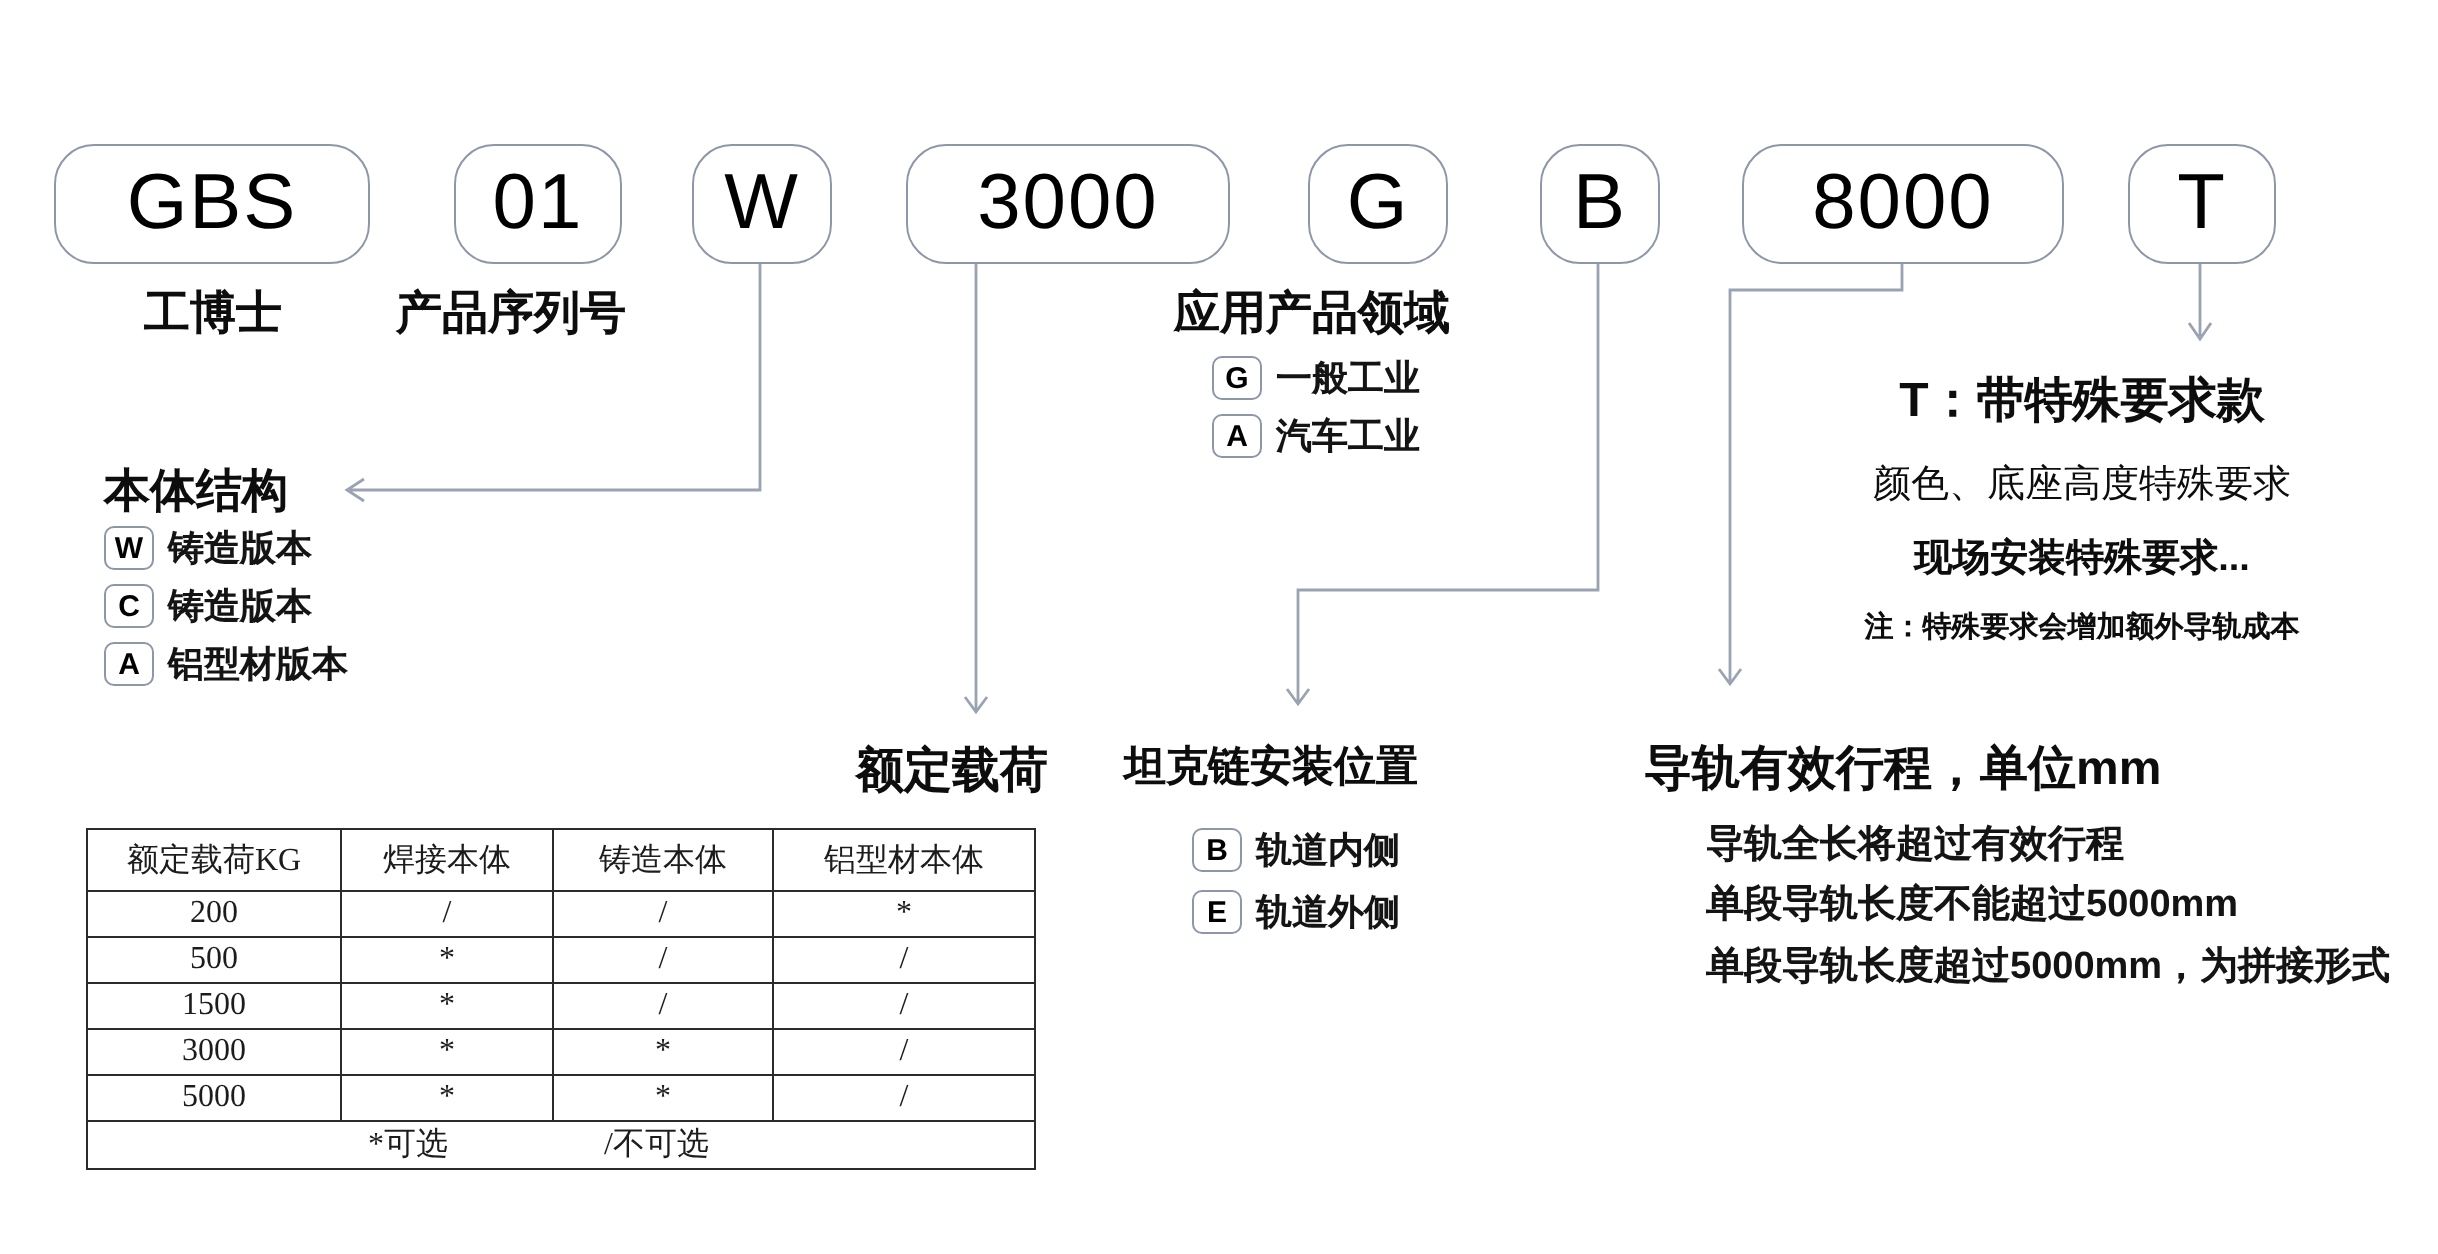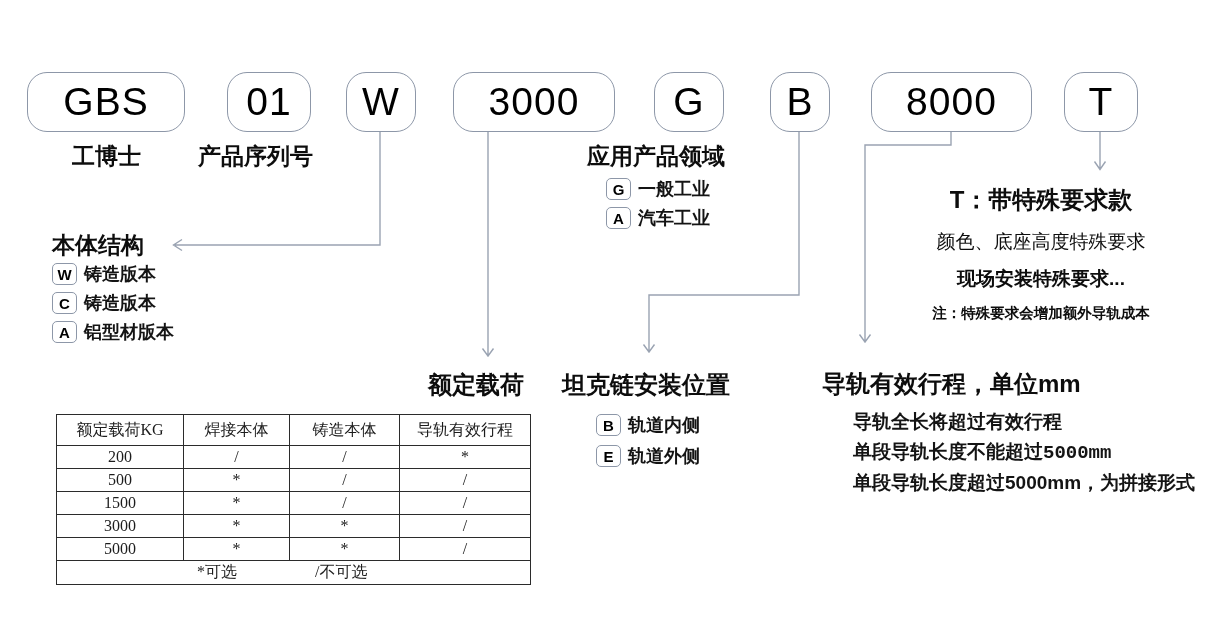--- a/index.html
+++ b/index.html
@@ -24,21 +24,20 @@
     font-size:15px;font-weight:700;color:#000;
   }
   #special-block{position:absolute;left:926px;top:184px;width:230px;text-align:center;}
   #special-block .t1{font-size:24px;font-weight:700;white-space:nowrap;}
   #special-block .t2{font-size:19px;font-weight:400;margin-top:13px;white-space:nowrap;}
   #special-block .t3{font-size:19px;font-weight:600;margin-top:11px;white-space:nowrap;}
   #special-block .t4{font-size:14.5px;font-weight:600;margin-top:12px;white-space:nowrap;}
   table#spec-table{
     position:absolute;left:43px;top:414px;border-collapse:collapse;table-layout:fixed;
     background:#fff;
-    margin-left:13px;
   }
   #spec-table td{
     border:1.6px solid #2b2b2b;text-align:center;vertical-align:middle;
     font-size:16px;font-weight:400;color:#1c1c1c;padding:0;height:22px;
     font-family:"Liberation Serif","DejaVu Serif",serif;
   }
   #spec-table tr.hdr td{height:30px;}
   #spec-table .legend-cell{height:23px;}
   .legend-wrap{display:flex;gap:78px;padding-left:140px;justify-content:flex-start;}
 </style>
@@ -105,48 +104,48 @@
   <div class="item" style="left:52px;top:291px;">
     <span class="chip">C</span>
     <span>铸造版本</span>
   </div>
   <div class="item" style="left:52px;top:320px;">
     <span class="chip">A</span>
     <span>铝型材版本</span>
   </div>
 
   <div class="lbl" style="left:428px;top:369px;font-size:24px;">额定载荷</div>
-  <div class="lbl" style="left:562px;top:369px;font-size:24px;">坦克链安装位置</div>
+  <div class="lbl" style="left:562px;top:369px;font-size:21px;">坦克链安装位置</div>
   <div class="item" style="left:596px;top:413px;">
     <span class="chip">B</span>
     <span>轨道内侧</span>
   </div>
   <div class="item" style="left:596px;top:444px;">
     <span class="chip">E</span>
     <span>轨道外侧</span>
   </div>
 
   <div class="lbl" style="left:822px;top:368px;font-size:24px;">导轨有效行程，单位mm</div>
   <div class="sub" style="left:822px;top:409px;">导轨全长将超过有效行程</div>
-  <div class="sub" style="left:822px;top:439px;font-family:Liberation Mono, monospace;">单段导轨长度不能超过5000mm</div>
+  <div class="sub" style="left:822px;top:439px;">单段导轨长度不能超过5000mm</div>
   <div class="sub" style="left:822px;top:470px;">单段导轨长度超过5000mm，为拼接形式</div>
 
   <table id="spec-table">
     <colgroup>
       <col style="width:127px">
         <col style="width:106px">
         <col style="width:110px">
         <col style="width:131px">
     </colgroup>
     <tbody>
       <tr class="hdr">
         <td>额定载荷KG</td>
         <td>焊接本体</td>
         <td>铸造本体</td>
-        <td>导轨有效行程</td>
+        <td>铝型材本体</td>
       </tr>
       <tr>
         <td>200</td>
         <td>/</td>
         <td>/</td>
         <td>*</td>
       </tr>
       <tr>
         <td>500</td>
         <td>*</td>

